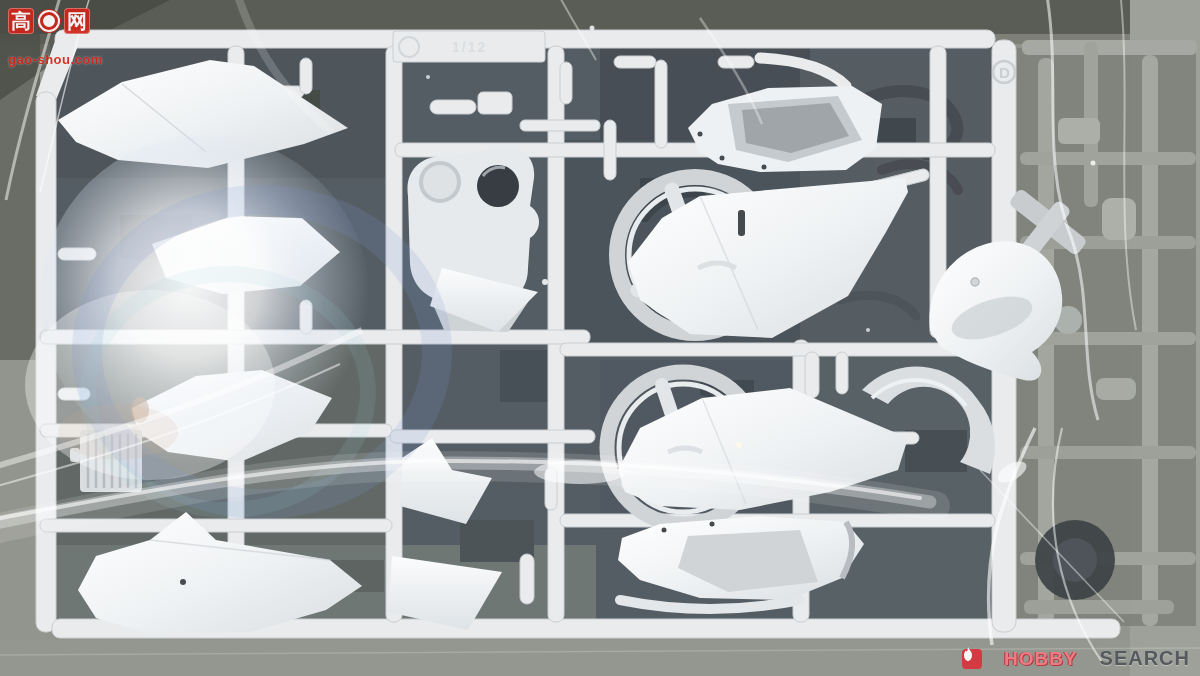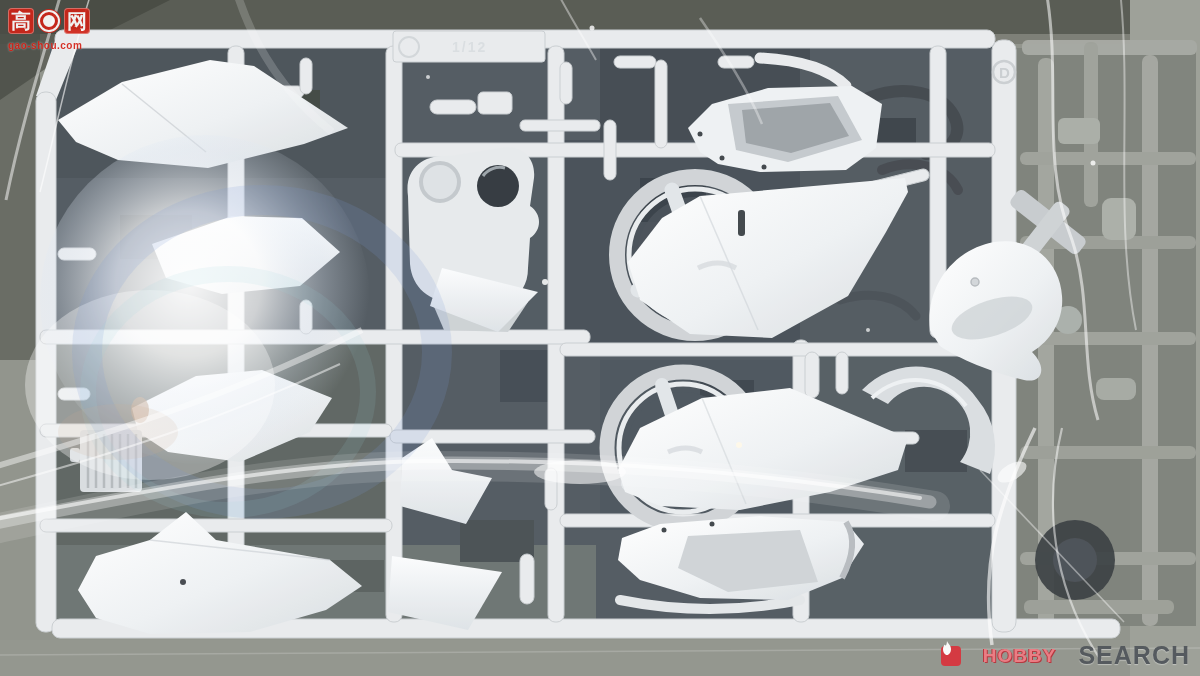--- a/index.html
+++ b/index.html
@@ -20,38 +20,38 @@
   }
   .wm-gear{
     width:24px;height:24px;border-radius:50%;background:#cf2418;position:relative;
     display:flex;align-items:center;justify-content:center;
   }
   .wm-gear::before{
     content:"";width:12px;height:12px;border-radius:50%;
     background:#fff;border:3px solid #cf2418;box-shadow:0 0 0 2px #fff;
   }
   .wm-url{
-    margin-top:6px;color:#d42318;font-size:10px;font-weight:bold;
+    margin-top:18px;color:#d42318;font-size:13px;font-weight:bold;
     letter-spacing:.5px;text-shadow:0 0 2px rgba(255,255,255,.6);
   }
   
   .hs-logo{
     position:absolute;right:10px;bottom:6px;z-index:40;display:flex;
     align-items:center;gap:22px;opacity:.95;
   }
   .hs-icon{
     width:20px;height:20px;background:#d8363e;border-radius:4px;
     display:flex;align-items:center;justify-content:center;
   }
   .hs-hobby{
     font-size:19px;font-weight:900;color:#ef7c84;letter-spacing:1px;
     text-shadow:1px 1px 0 #b8343c, -1px 0 0 #b8343c;
   }
   .hs-search{
-    font-size:25px;font-weight:700;color:#52575c;letter-spacing:1px;
+    font-size:20px;font-weight:700;color:#52575c;letter-spacing:1px;
     text-shadow:0 1px 1px rgba(255,255,255,.4);
     text-align:right;
   }
 </style>
 </head>
 <body>
 
 <div class="photo">
 
 <svg width="1200" height="676" viewBox="0 0 1200 676">

